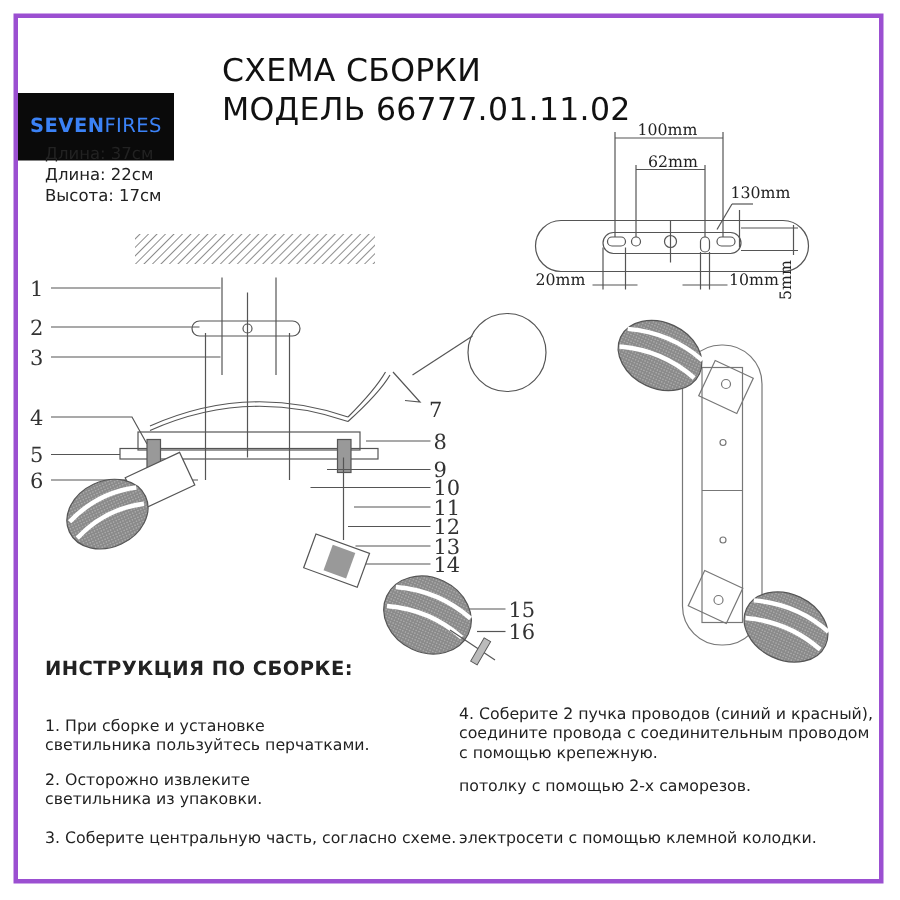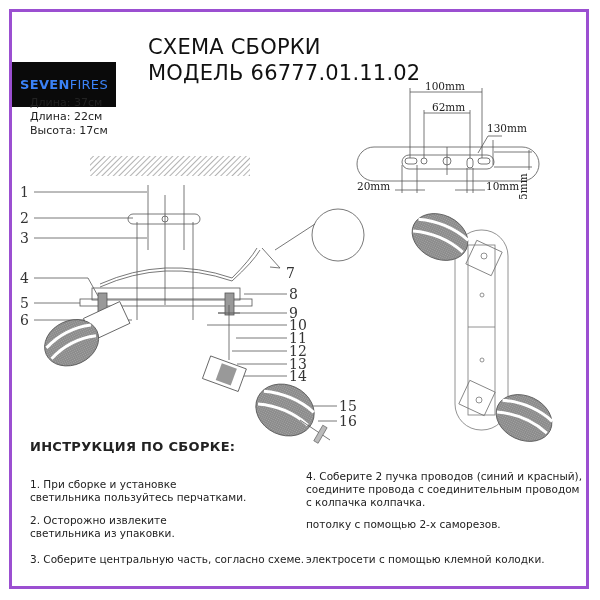--- a/index.html
+++ b/index.html
@@ -208,20 +208,20 @@
   <div>2. Осторожно извлеките</div>
   <div>светильника из упаковки.</div>
 </div>
 <div class="step" style="left:30px;top:553px;">
   <div>3. Соберите центральную часть, согласно схеме.</div>
 </div>
 
 <div class="step" style="left:306px;top:470px;">
   <div>4. Соберите 2 пучка проводов (синий и красный),</div>
   <div>соедините провода с соединительным проводом</div>
-  <div>с колпачка колпачка.</div>
+  <div>с помощью крепежную.</div>
 </div>
 <div class="step" style="left:306px;top:518px;">
   <div>потолку с помощью 2-х саморезов.</div>
 </div>
 <div class="step" style="left:306px;top:553px;">
   <div>электросети с помощью клемной колодки.</div>
 </div>
 
 </body></html>

